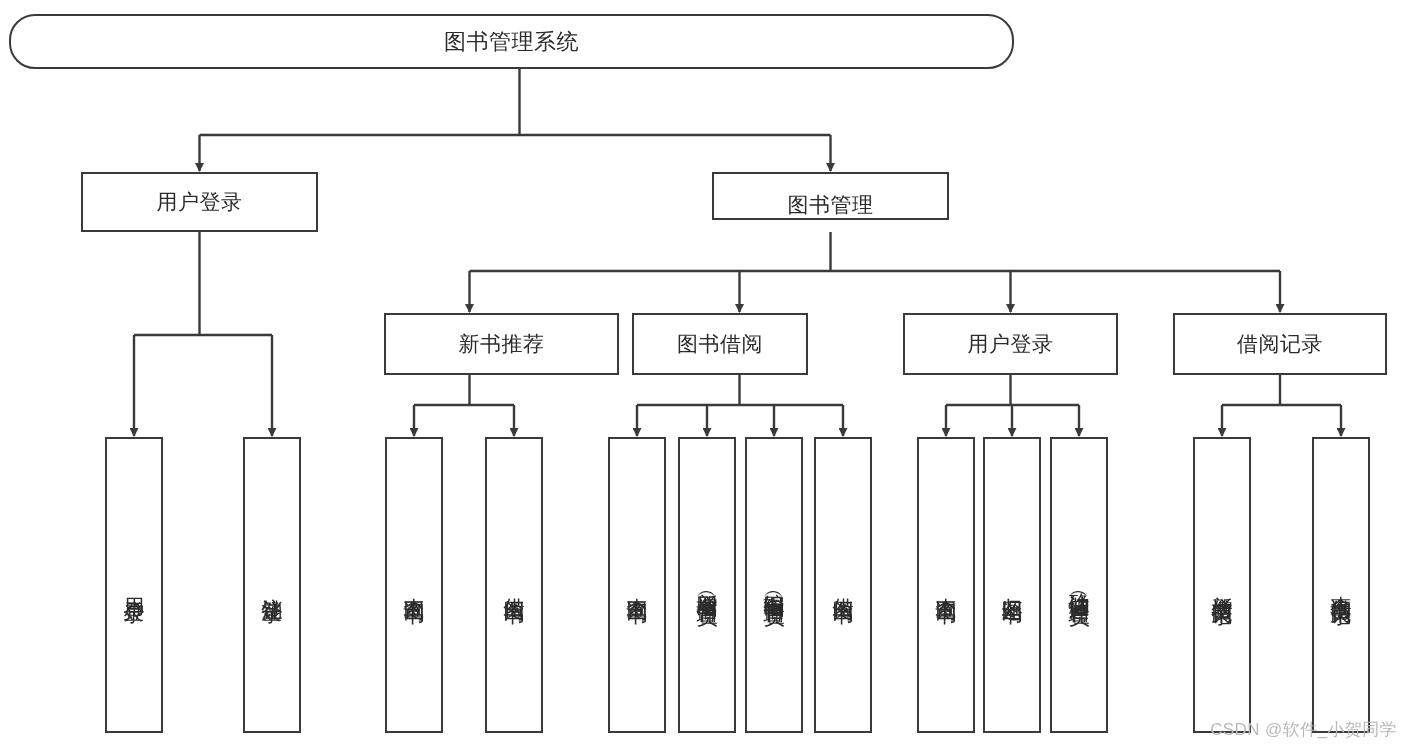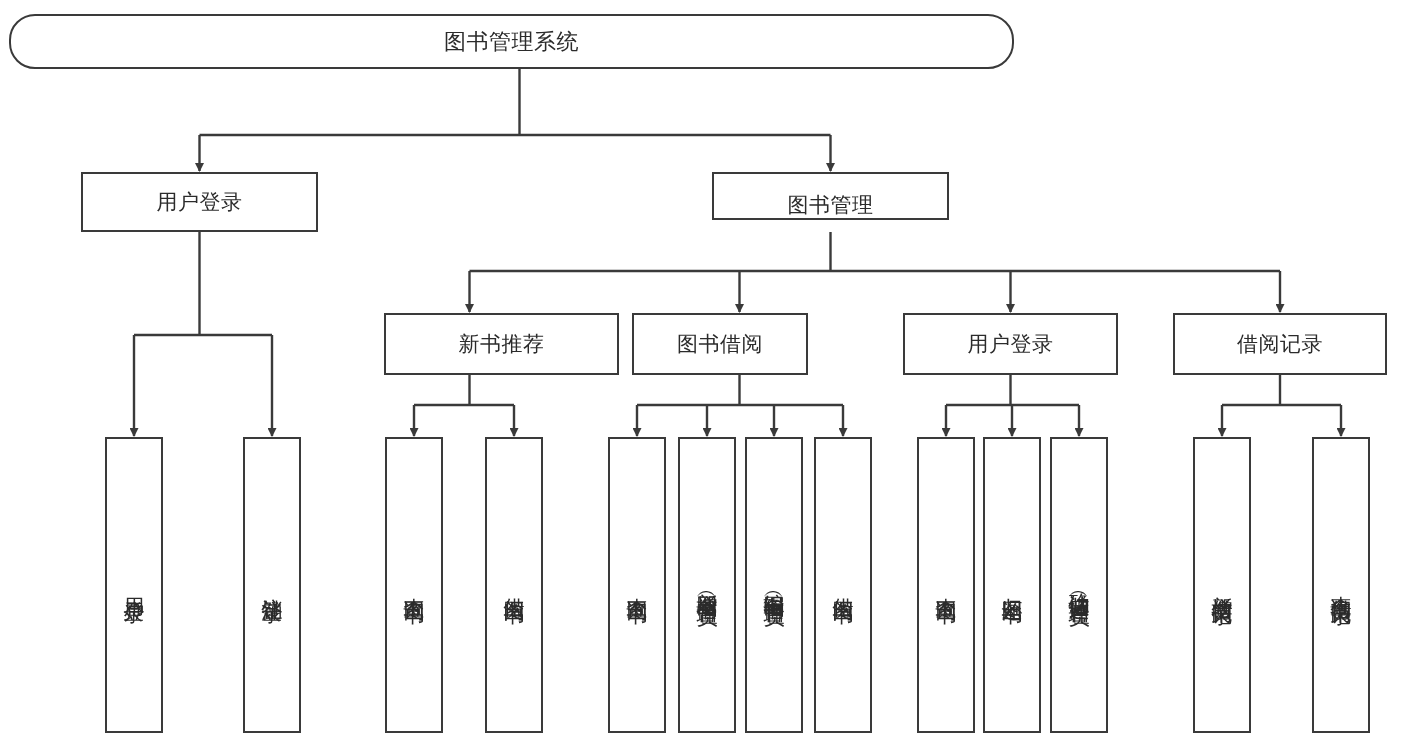--- a/index.html
+++ b/index.html
@@ -173,13 +173,14 @@
         <span class="lbl">确认归还（管理员）</span>
       </div>
       <div class="node vert" style="left: 1193px; top: 437px; width: 58px; height: 296px;">
         <span class="lbl">新增借阅记录</span>
       </div>
       <div class="node vert" style="left: 1312px; top: 437px; width: 58px; height: 296px;">
         <span class="lbl">查询借阅记录</span>
       </div>
     </div>
 
+  <div id="watermark">CSDN @软件_小贺同学</div>
 </div>
 
 </body></html>

